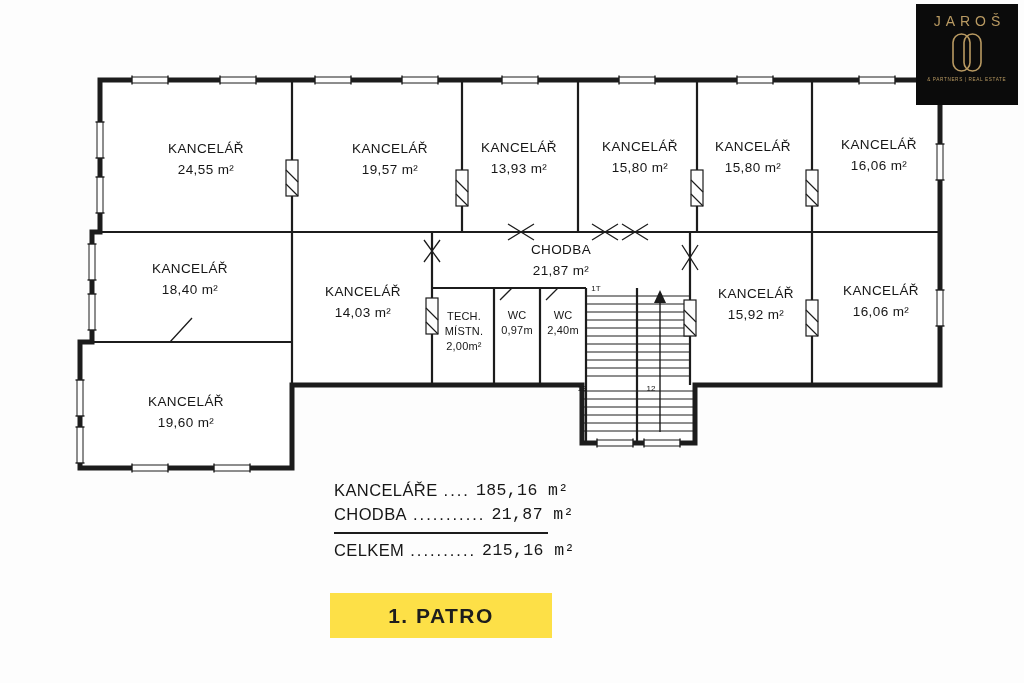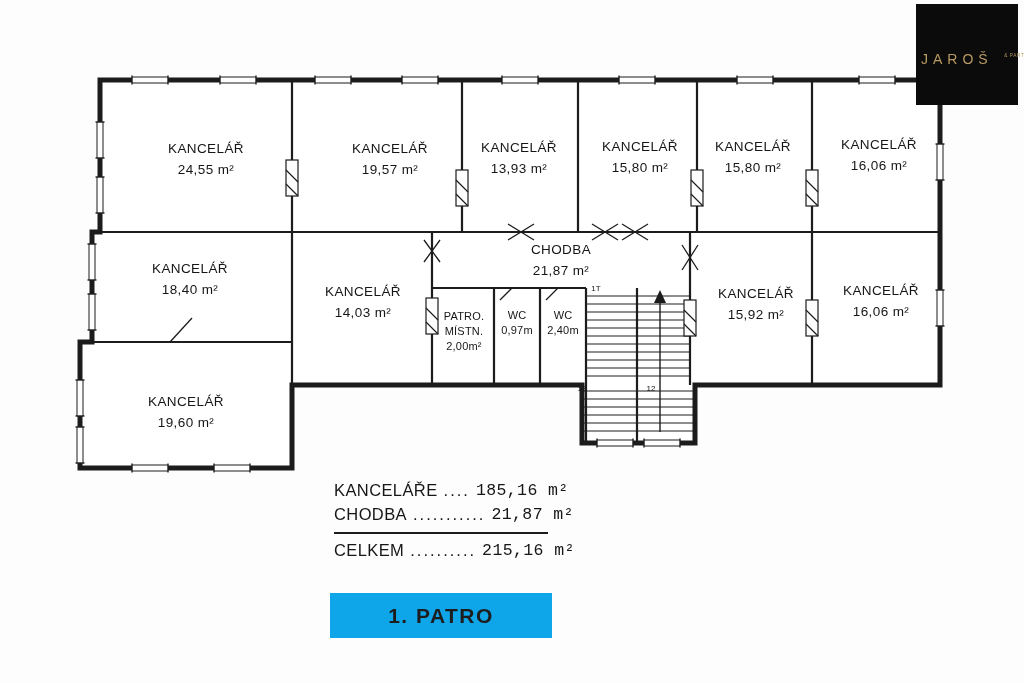--- a/index.html
+++ b/index.html
@@ -16,25 +16,25 @@
   .r7{left:190px;top:280px}.r8{left:363px;top:303px}.r9{left:186px;top:413px}
   .r10{left:756px;top:305px}.r11{left:881px;top:302px}
   .chodba{left:561px;top:261px}
   .tech{left:464px;top:331px}.wc1{left:517px;top:323px}.wc2{left:563px;top:323px}
   .s1{left:596px;top:288px}.s2{left:582px;top:388px}.s3{left:651px;top:388px}
   .summary{position:absolute;left:334px;top:481px;width:214px;font-size:16.5px;letter-spacing:.4px;color:#161616;}
   .srow{display:flex;align-items:flex-start;margin-bottom:5px;}
   .srow .dts{margin:0 6px;letter-spacing:2px;}
   .srow .val{margin-left:auto;white-space:nowrap;font-family:Liberation Mono, monospace;}
   .srow.total{border-top:2px solid #1c1c1c;padding-top:7px;margin-top:8px;}
-  .floor-badge{position:absolute;left:330px;top:593px;width:222px;height:45px;background:#0ea5e9;
+  .floor-badge{position:absolute;left:330px;top:593px;width:222px;height:45px;background:#fde047;
                display:flex;align-items:center;justify-content:center;
                font-size:21px;font-weight:700;letter-spacing:1.5px;color:#1d1d1d;}
   .logo{position:absolute;left:916px;top:4px;width:102px;height:101px;background:#0b0b0b;
-        display:flex;flex-direction:row;align-items:center;justify-content:flex-start;}
+        display:flex;flex-direction:column;align-items:center;justify-content:flex-start;}
   .logo .brand{margin-top:9px;color:#b99a62;font-size:14px;letter-spacing:5px;padding-left:5px;}
   .logo .monogram{margin-top:2px;}
   .logo .tagline{color:#b99a62;font-size:6px;transform:scale(.78);letter-spacing:.8px;white-space:nowrap;margin-top:1px;}
 </style>
 </head>
 <body>
 
 <div class="screen">
 
   <svg class="plan-svg" width="1024" height="683" viewBox="0 0 1024 683">
@@ -153,21 +153,21 @@
     <div>KANCELÁŘ</div>
     <div>16,06 m²</div>
   </div>
 
   <div class="room-label chodba">
     <div>CHODBA</div>
     <div>21,87 m²</div>
   </div>
 
   <div class="small-label tech">
-    <div>PATRO.</div>
+    <div>TECH.</div>
     <div>MÍSTN.</div>
     <div>2,00m²</div>
   </div>
   <div class="small-label wc1">
     <div>WC</div>
     <div>0,97m</div>
   </div>
   <div class="small-label wc2">
     <div>WC</div>
     <div>2,40m</div>

